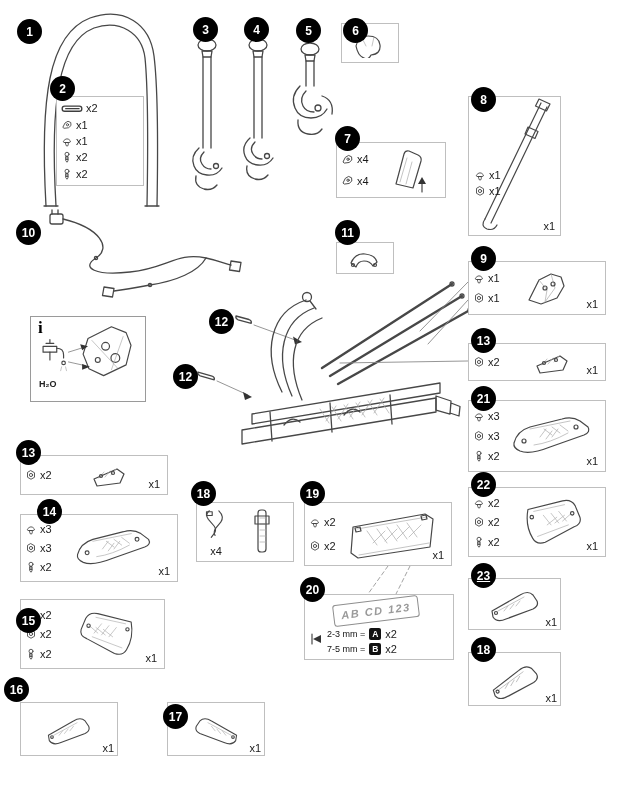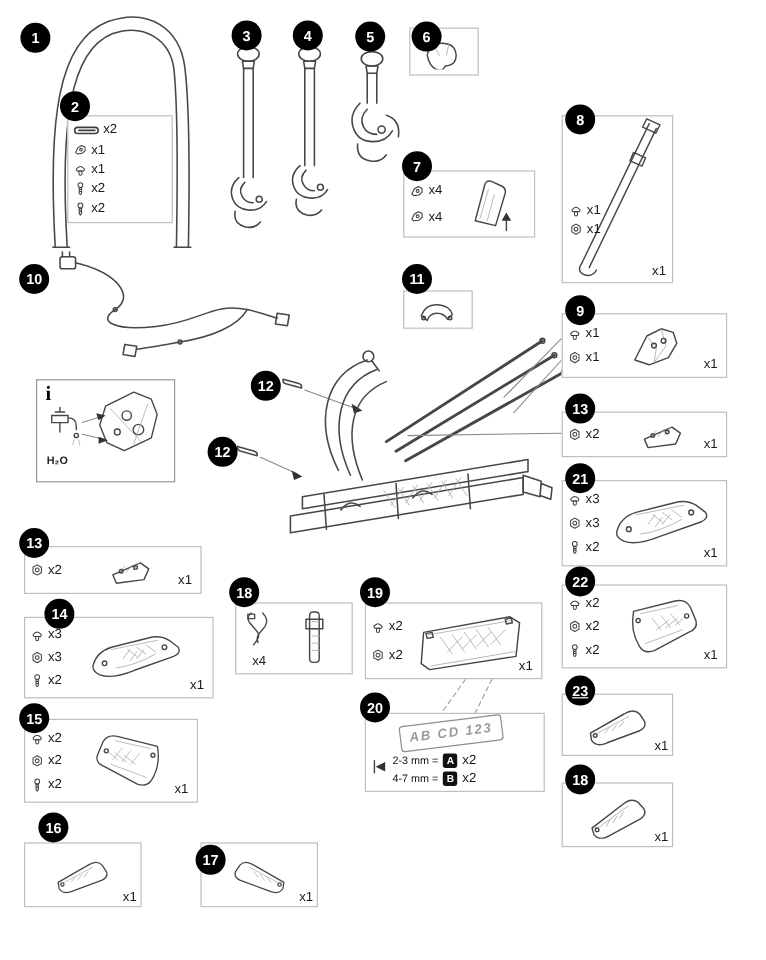--- a/index.html
+++ b/index.html
@@ -534,21 +534,21 @@
       <path d="M2 1 V11"></path>
       <polygon class="fillb" points="3,6 11,2 11,10"></polygon>
     </svg>
     <div class="rows">
       <div class="mrow">
         <span class="mlabel">2-3 mm =</span>
         <span class="tag">A</span>
         <span class="qty">x2</span>
       </div>
       <div class="mrow">
-        <span class="mlabel">4-7 mm =</span>
+        <span class="mlabel">7-5 mm =</span>
         <span class="tag">B</span>
         <span class="qty">x2</span>
       </div>
     </div>
   </div>
 
   <div class="pbox free info" style="left:30px;top:316px;width:116px;height:86px;border-color:#9a9a9a;">
     <span class="i-sym">i</span>
     <svg class="part-art" width="114" height="84" viewBox="0 0 116 86" style="position:absolute;left:0;top:0;">
       <path d="M12 30 h14 v6 h-14 z"></path>
@@ -578,22 +578,22 @@
   <div class="callout" style="left:335px;top:126px;">7</div>
   <div class="callout" style="left:471px;top:87px;">8</div>
   <div class="callout" style="left:471px;top:246px;">9</div>
   <div class="callout" style="left:16px;top:220px;">10</div>
   <div class="callout" style="left:335px;top:220px;">11</div>
   <div class="callout" style="left:209px;top:309px;">12</div>
   <div class="callout" style="left:173px;top:364px;">12</div>
   <div class="callout" style="left:471px;top:328px;">13</div>
   <div class="callout" style="left:16px;top:440px;">13</div>
   <div class="callout" style="left:16px;top:499px;margin-left:21px;">14</div>
-  <div class="callout" style="left:16px;top:586px;">15</div>
-  <div class="callout" style="left:32px;top:677px;">16</div>
+  <div class="callout" style="left:16px;top:608px;">15</div>
+  <div class="callout" style="left:4px;top:677px;">16</div>
   <div class="callout" style="left:163px;top:677px;margin-top:27px;">17</div>
   <div class="callout" style="left:191px;top:481px;">18</div>
   <div class="callout" style="left:300px;top:481px;text-align:center;">19</div>
   <div class="callout" style="left:300px;top:577px;">20</div>
   <div class="callout" style="left:471px;top:386px;">21</div>
   <div class="callout" style="left:471px;top:472px;text-align:right;">22</div>
   <div class="callout" style="left:471px;top:563px;text-decoration:underline;">23</div>
   <div class="callout" style="left:471px;top:637px;">18</div>
 
 </div>

